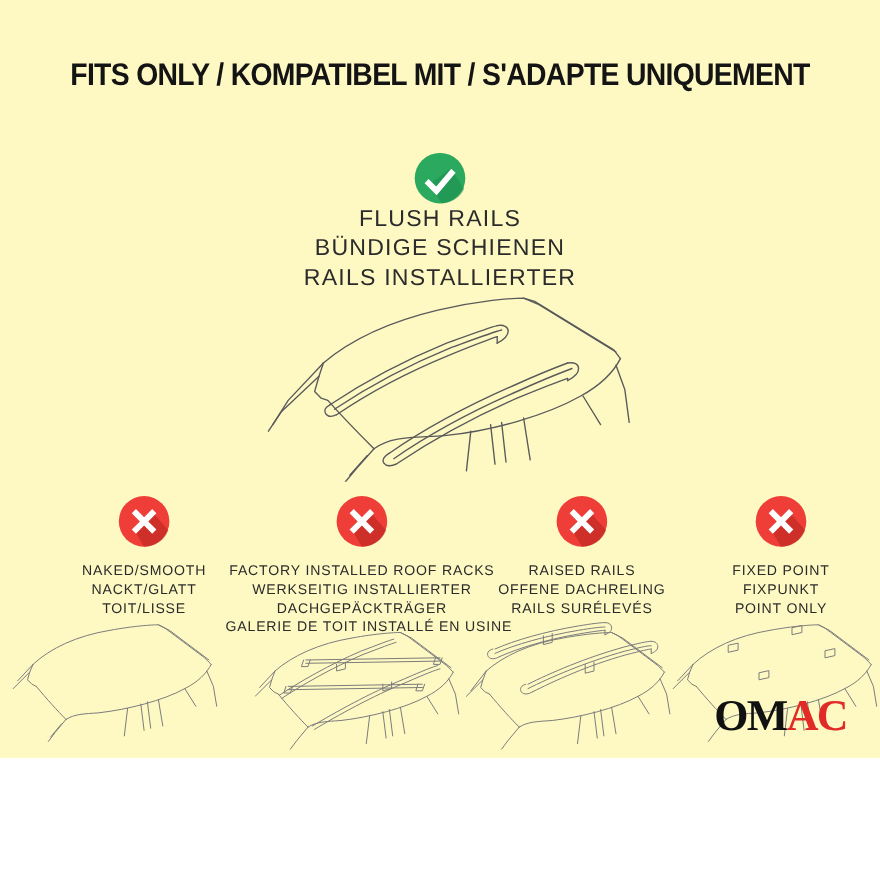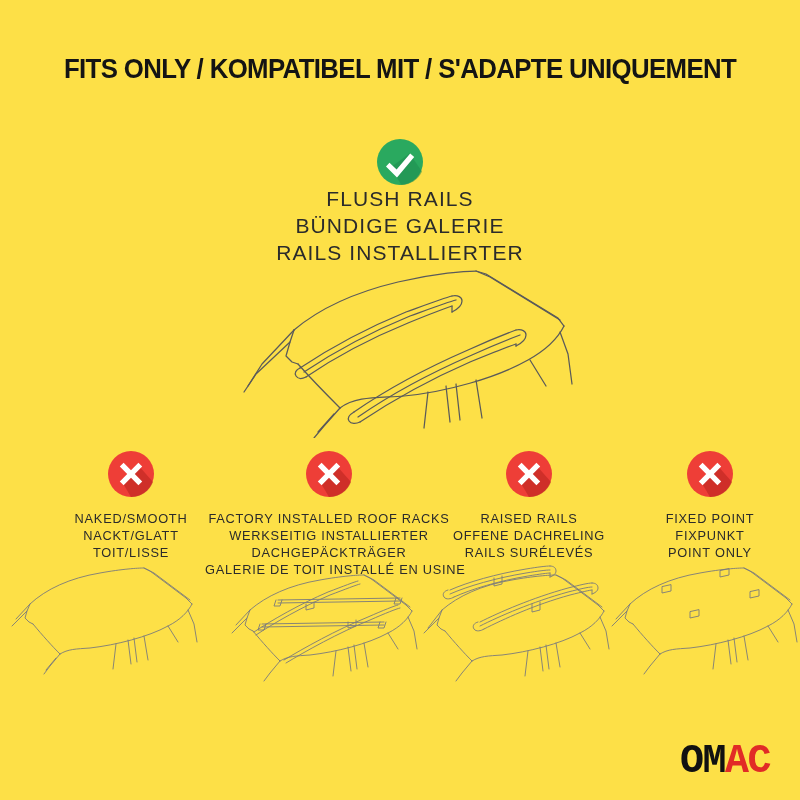--- a/index.html
+++ b/index.html
@@ -12,22 +12,22 @@
     width: 800px;
     height: 800px;
     overflow: hidden;
     font-family: "Liberation Sans", sans-serif;
     color: #231f20;
     position: relative;
   }
   .page {
     position: relative;
     width: 800px;
-    height: 800px;
-    background: #fde047;
+    height: 689px;
+    background: #fef9c3;
   }
 
   
   .header-title {
     position: absolute;
     top: 52px;
     left: 0;
     width: 800px;
     text-align: center;
     font-family: "Liberation Sans", sans-serif;
@@ -115,21 +115,21 @@
   .art-0 { left: 8px;   top: 104px; }
   .art-1 { left: 228px; top: 112px; }
   .art-2 { left: 420px; top: 110px; }
   .art-3 { left: 608px; top: 104px; }
 
   
   .logo {
     position: absolute;
     right: 30px;
     bottom: 18px;
-    font-family: Liberation Mono, monospace;
+    font-family: Liberation Serif, serif;
     font-weight: 700;
     font-size: 40px;
     letter-spacing: -1.5px;
     line-height: 1;
     white-space: nowrap;
   }
   .logo .dark { color: #111111; }
   .logo .accent { color: #e12b26; }
 
   .line-art { display: block; }
@@ -144,21 +144,21 @@
   <div class="primary-block">
 
     <svg class="check-icon" viewBox="0 0 48 48">
       <circle cx="24" cy="24" r="23" fill="#2aa95f"></circle>
       <path d="M33.5 15.5 L46 33.5 A23 23 0 0 1 25.5 47 L14.5 29.5 Z" fill="#1e8d4e" opacity="0.55"></path>
       <path d="M13.5 24.8 L20.6 31.6 L34.2 15.4 L38.2 19.0 L21.0 39.4 L10.0 28.6 Z" fill="#ffffff"></path>
     </svg>
 
     <div class="primary-labels">
       <span class="ln">FLUSH RAILS</span>
-      <span class="ln">BÜNDIGE GALERIE</span>
+      <span class="ln">BÜNDIGE SCHIENEN</span>
       <span class="ln">RAILS INSTALLIERTER</span>
     </div>
   </div>
 
   <svg class="primary-art line-art" viewBox="0 0 356 170">
     <g fill="none" stroke="#5a5a5a" stroke-width="1.25" stroke-linecap="round" stroke-linejoin="round">
 
       <path d="M66 62 C92 40 128 24 170 14 C208 5 238 3 248 3 L258 6 L330 50 L336 58"></path>
       <path d="M66 62 L62 74 L58 88 L64 94 L70 96"></path>
       <path d="M70 96 C86 114 100 128 112 140"></path>

